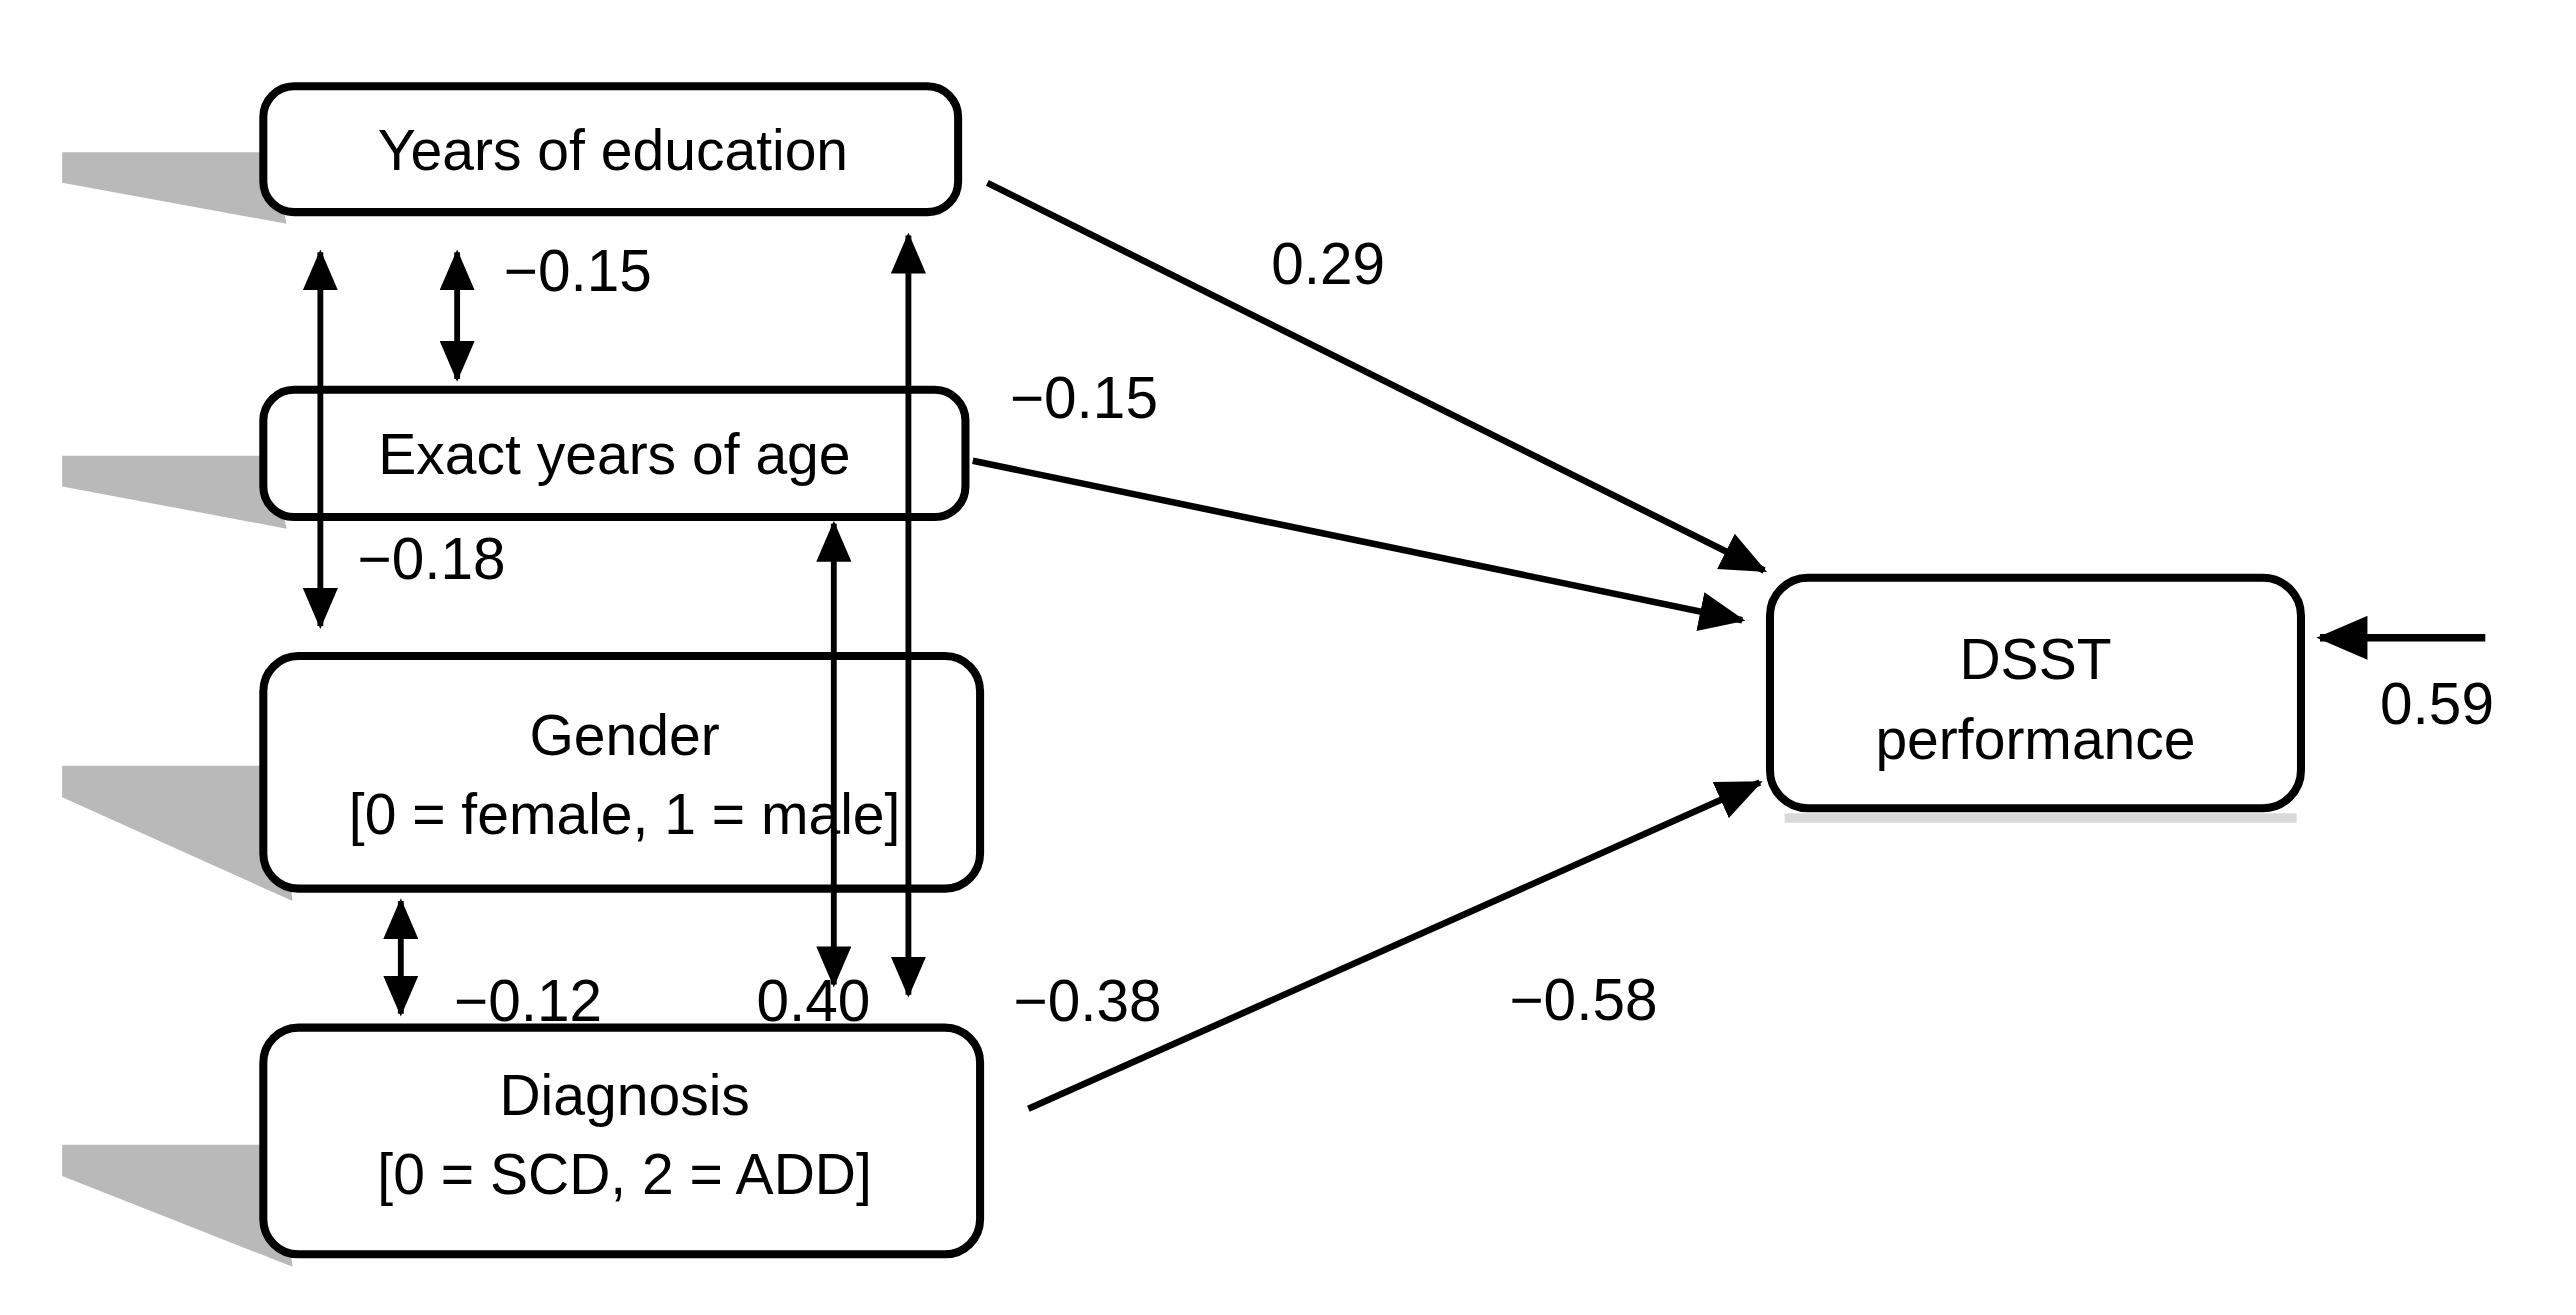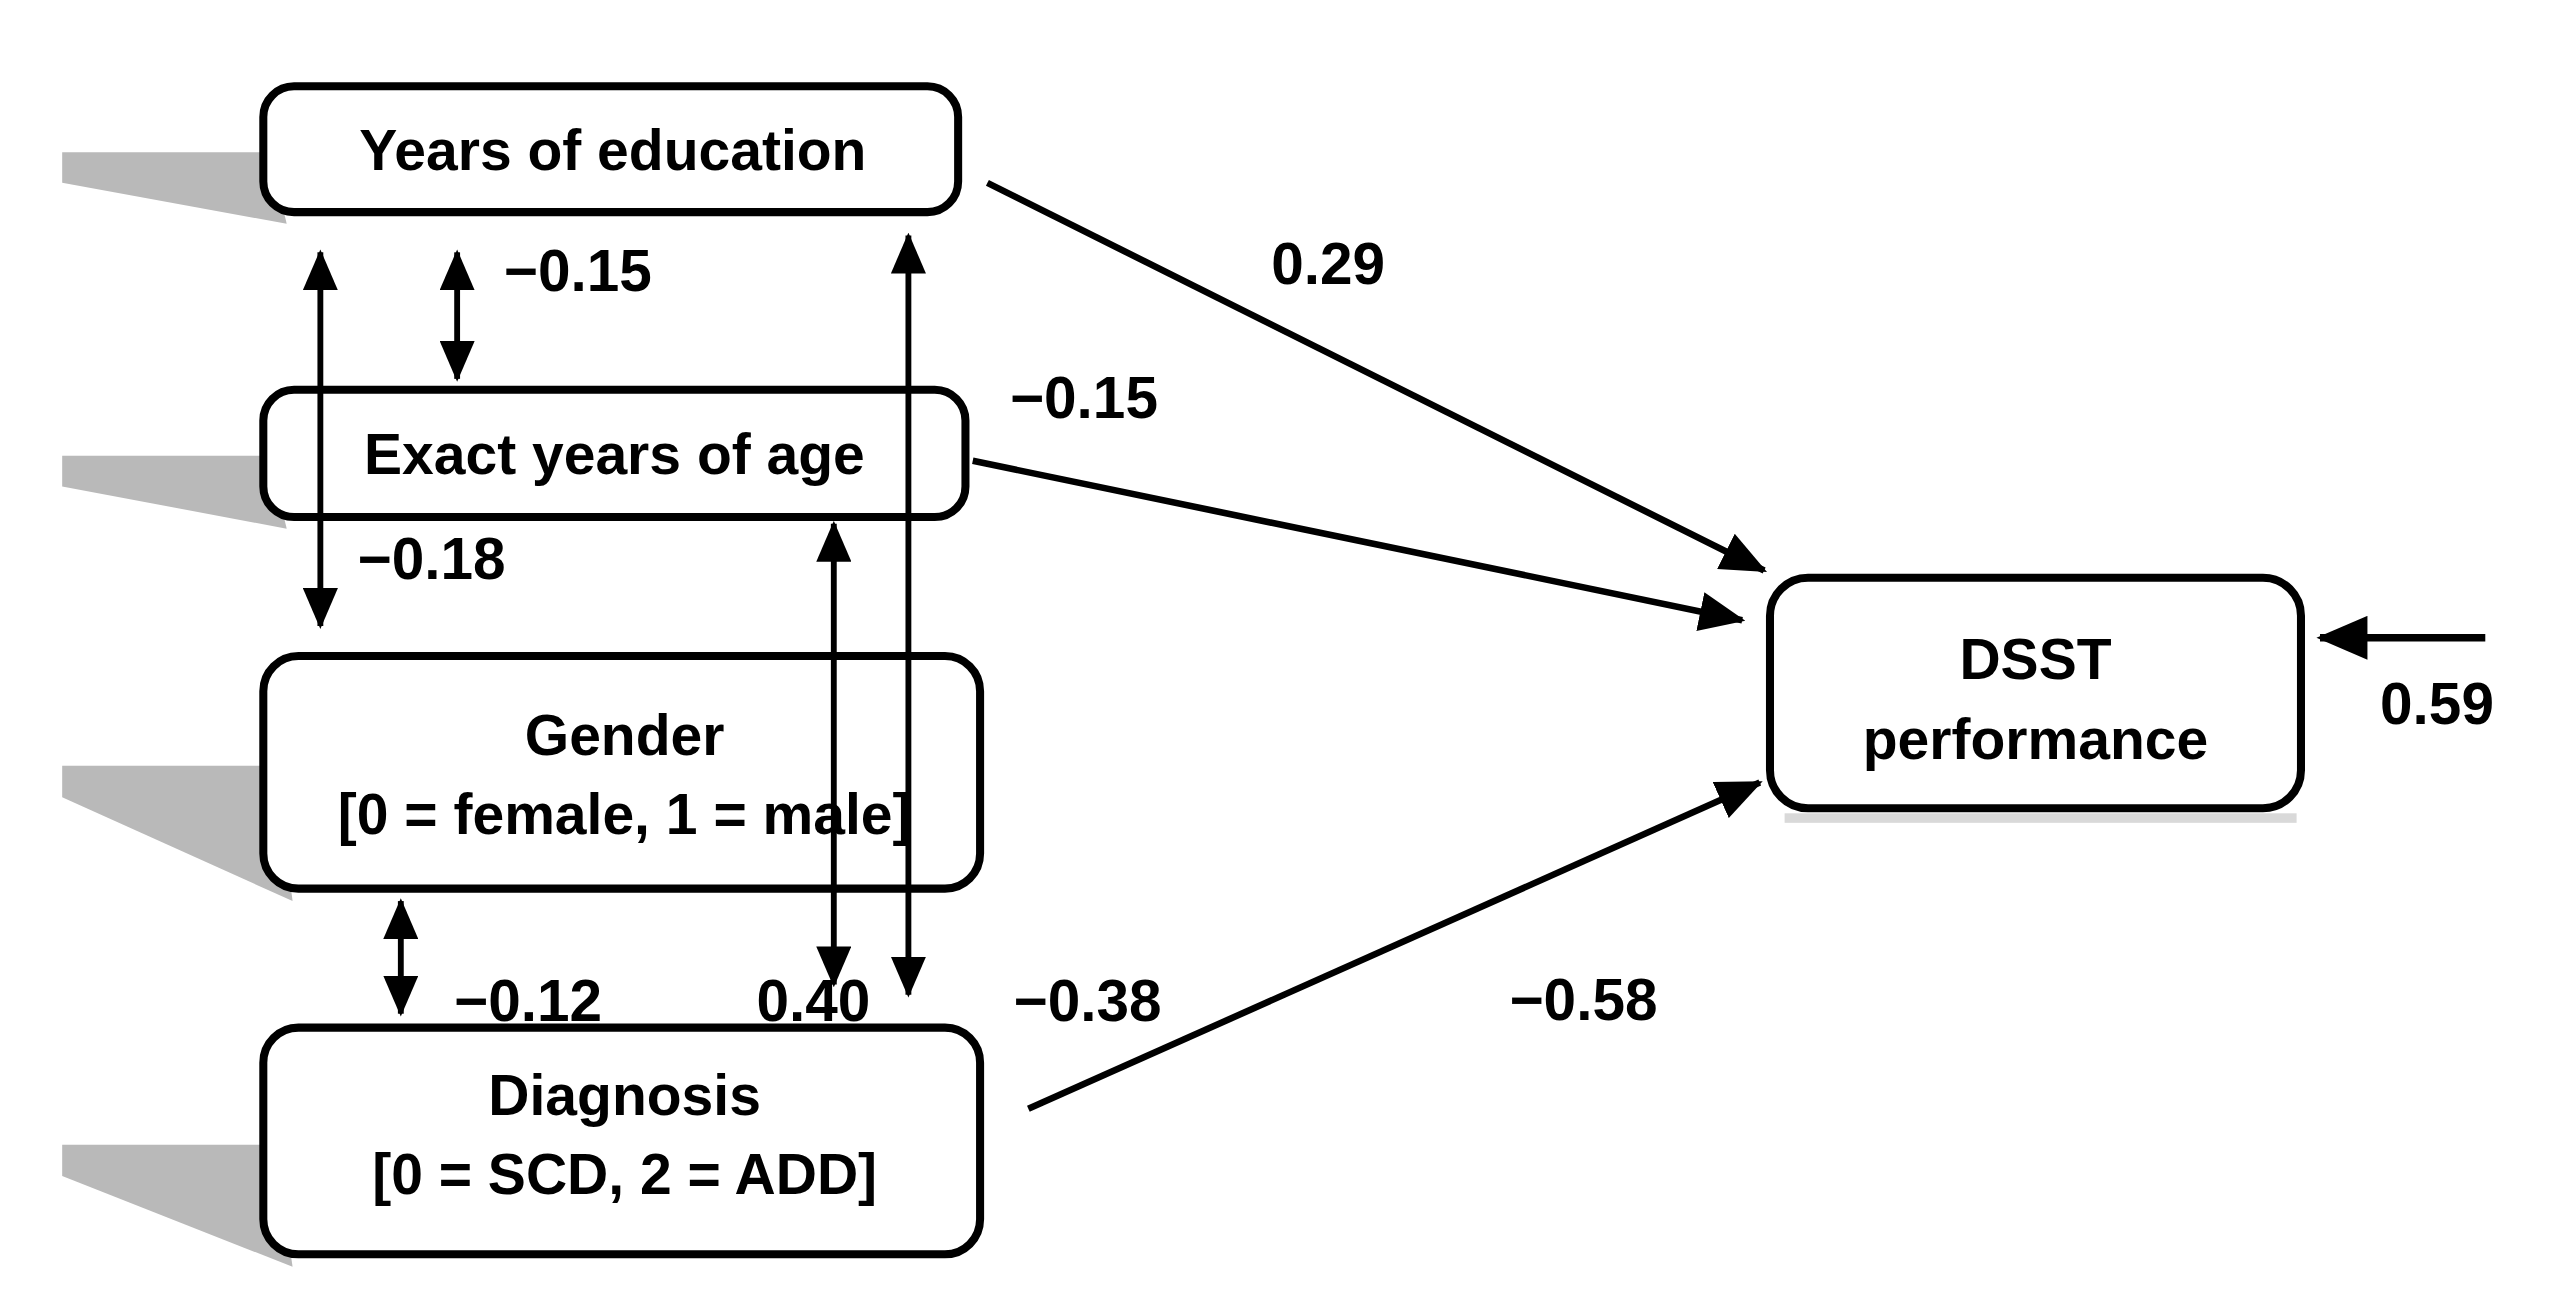--- a/index.html
+++ b/index.html
@@ -3,21 +3,20 @@
 <meta charset="utf-8">
 <style>
   html, body {
     margin: 0;
     padding: 0;
     background: #ffffff;
   }
   .stage {
     width: 100%;
     background: #ffffff;
-    font-weight: bold;
   }
   svg {
     display: block;
     width: 100%;
     height: auto;
     background: #ffffff;
   }
   .node-box {
     fill: #ffffff;
     stroke: #000000;

